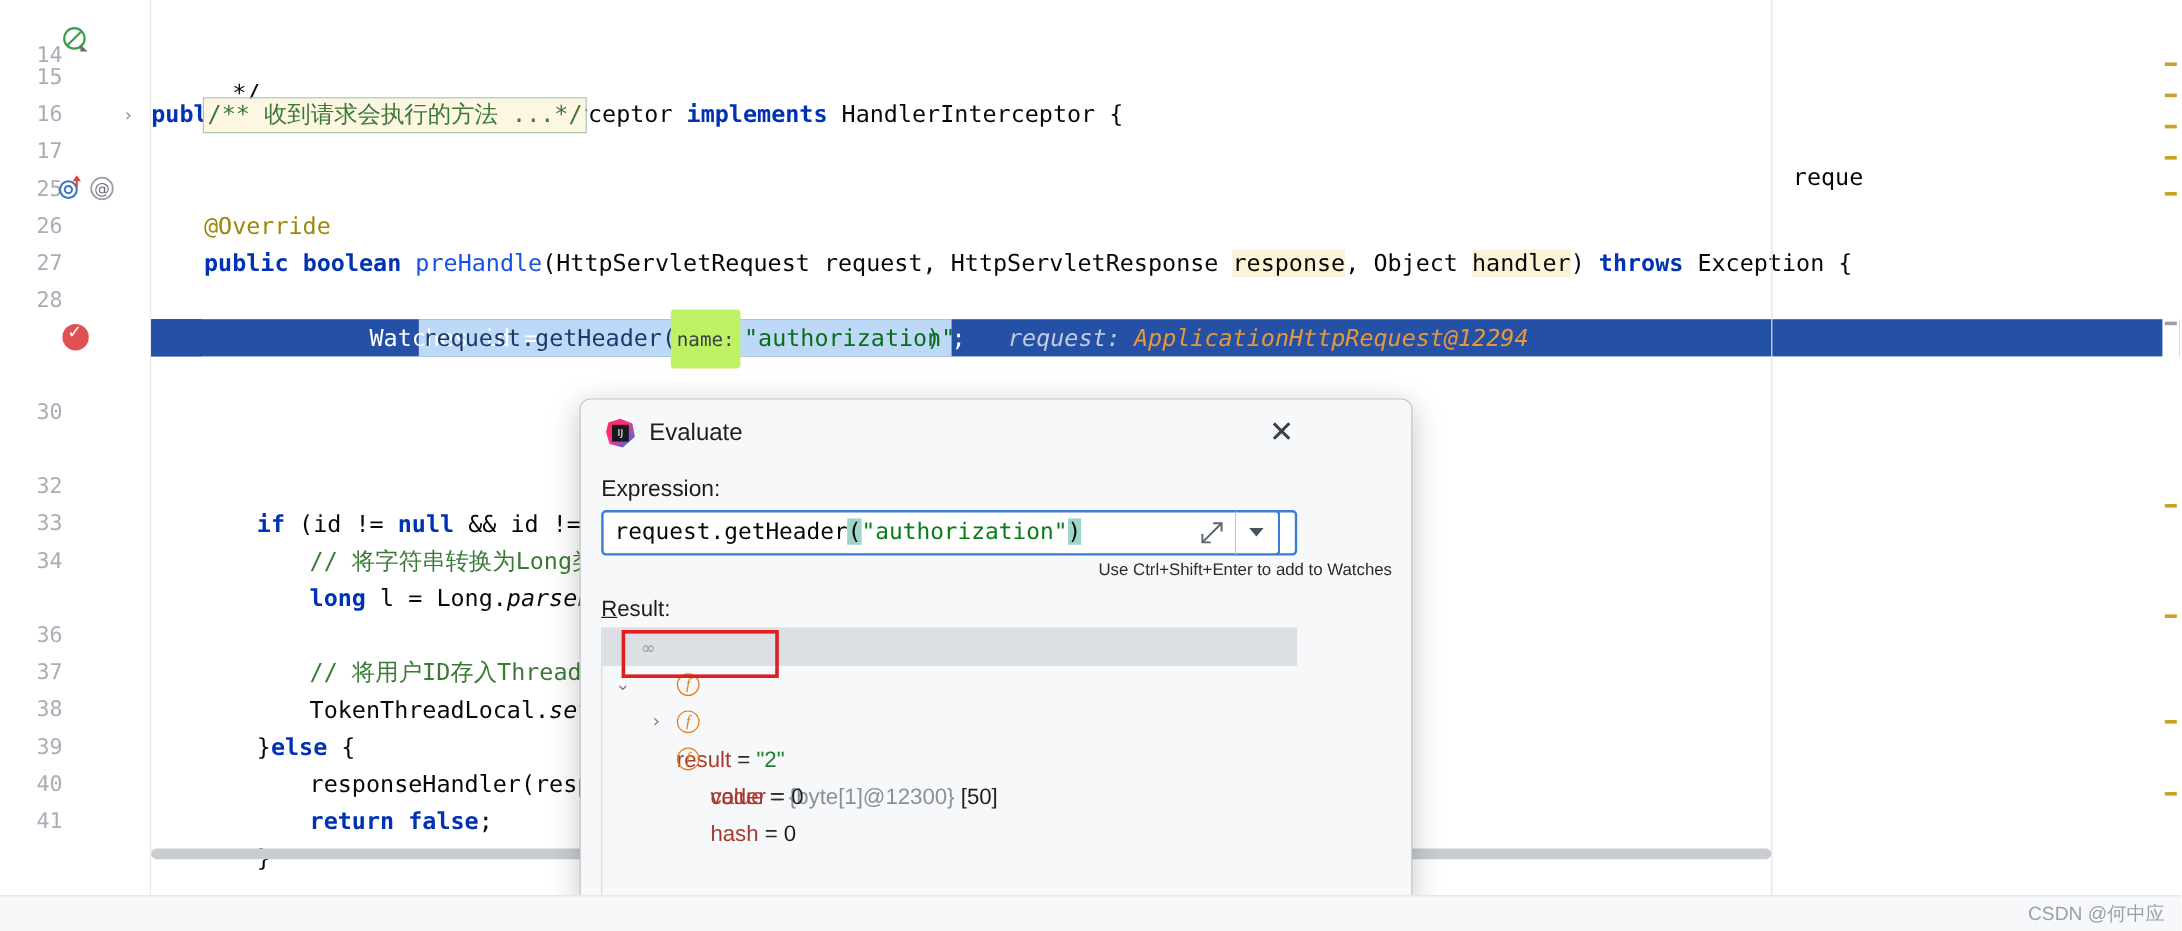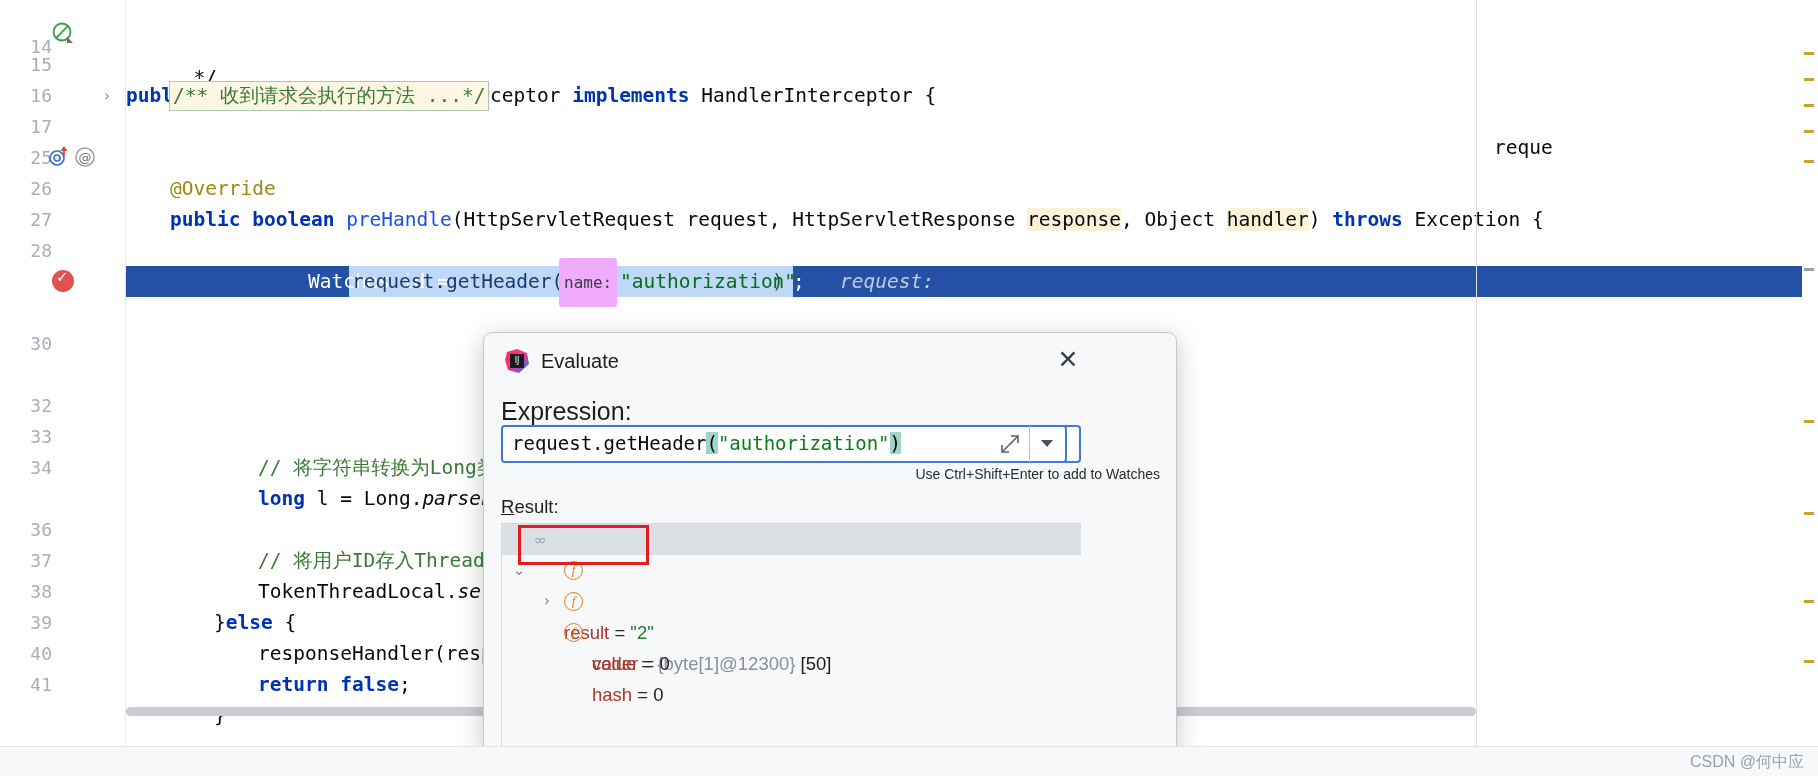--- a/index.html
+++ b/index.html
@@ -73,21 +73,21 @@
   }
   .exec-text {
     position: absolute; left: 126px; top: 266px; height: 31px;
     line-height: 31px; white-space: pre;
     font-family: "DejaVu Sans Mono", "Liberation Mono", monospace;
     font-size: 19.5px;
   }
   .ex-white { color: #ffffff; }
   .ex-dark  { color: #1b3a6b; }
   .ex-green { color: #0a6b1a; }
-  .ex-hint  { background: #f0abfc; color: #3a3f48; border-radius: 3px; padding: 15px 5px; font-size: 16px; }
+  .ex-hint  { background: #bef264; color: #3a3f48; border-radius: 3px; padding: 15px 5px; font-size: 16px; }
   .ex-label { color: #c3ccdd; font-style: italic; }
   .ex-val   { color: #e8963a; font-style: italic; }
 
   
   .bp {
     position: absolute; left: 52px; top: 270px;
     width: 22px; height: 22px; border-radius: 50%;
     background: #e05252;
   }
   .bp::after {
@@ -151,21 +151,21 @@
     font-family: "Liberation Sans", sans-serif;
   }
   .dlg-close {
     position: absolute; right: 16px; top: 15px;
     width: 26px; height: 26px; cursor: pointer;
     color: #3a3f48; font-size: 25px; line-height: 24px; text-align: center;
     font-family: "DejaVu Sans", sans-serif;
   }
   .lbl-expression {
     position: absolute; left: 17px; top: 64px;
-    font-size: 25px; color: #1d1d1d;
+    font-size: 19px; color: #1d1d1d;
   }
   .expr-box {
     position: absolute; left: 17px; top: 92px;
     width: 580px; height: 38px;
     background: #ffffff;
     border: 2px solid #3d7bd6;
     border-radius: 4px;
     overflow: hidden;
   }
   .expr-text {
@@ -326,28 +326,30 @@
     <div class="exec-line"></div>
     <div class="exec-sel"></div>
     <div class="bp"></div>
     <div class="exec-text" style="left:214px"><span class="ex-white">        Watches id = </span></div>
     <div class="exec-text" style="left:352px"><span class="ex-dark">request.getHeader(</span></div>
     <div class="exec-text" style="left:559px;top:272px;height:20px;line-height:20px"><span class="ex-hint">name:</span></div>
     <div class="exec-text" style="left:620px"><span class="ex-green">"authorization"</span></div>
     <div class="exec-text" style="left:772px"><span class="ex-green">)</span></div>
     <div class="exec-text" style="left:793px"><span class="ex-white">;</span></div>
     <div class="exec-text" style="left:840px"><span class="ex-label">request:</span></div>
+    <div class="exec-text" style="left:945px"><span class="ex-val">ApplicationHttpRequest@12294</span></div>
 
     <div class="line" style="top:297px">
       <span class="lnum">30</span>
     </div>
 
 
     <div class="line" style="top:359px">
       <span class="lnum">32</span>
+      <span class="code" style="left:214px"><span class="kw">if</span><span class="plain"> (id </span><span class="plain">!= </span><span class="kw">null</span><span class="plain"> &amp;&amp; id != </span></span>
     </div>
 
     <div class="line" style="top:390px">
       <span class="lnum">33</span>
       <span class="code cmt" style="left:258px">// 将字符串转换为Long类</span>
     </div>
 
     <div class="line" style="top:421px">
       <span class="lnum">34</span>
       <span class="code" style="left:258px"><span class="kw">long</span><span class="plain"> l = Long.</span><span class="plain ital">parseL</span></span>

